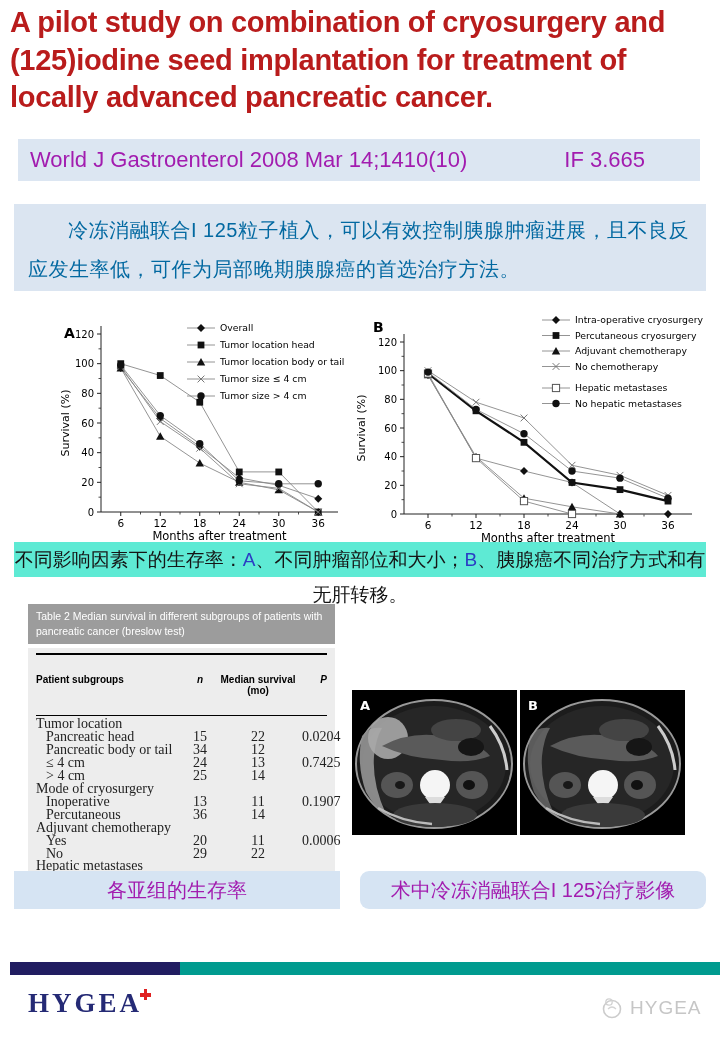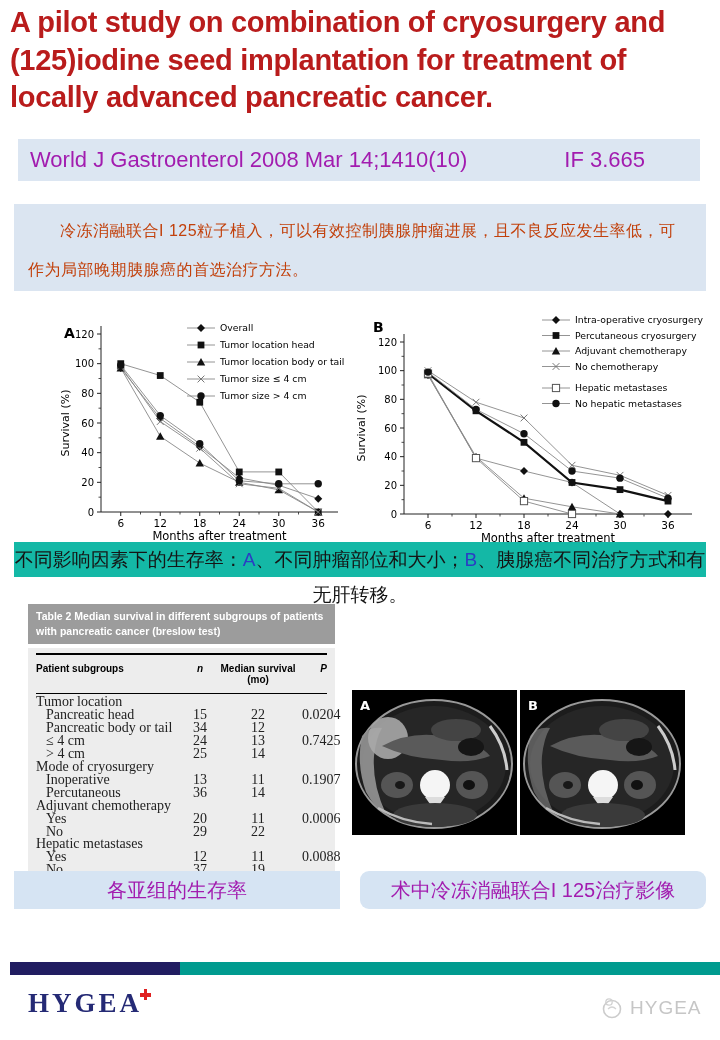--- a/index.html
+++ b/index.html
@@ -8,40 +8,40 @@
 
   .title{position:absolute;left:10px;top:4px;width:706px;margin:0;
          font-size:29px;font-weight:700;line-height:1.30;color:#b91c1c;letter-spacing:-0.3px;}
 
   .journal-bar{position:absolute;left:18px;top:139px;width:682px;height:42px;
                background:#dce6f2;display:flex;align-items:center;justify-content:space-between;
                padding:0 55px 0 12px;box-sizing:border-box;font-size:22px;color:#a21caf;}
 
   .abstract-box{position:absolute;left:14px;top:204px;width:692px;height:87px;
                 background:#dbe5f1;box-sizing:border-box;padding:7px 14px 0 14px;
-                font-size:16px;line-height:39px;color:#c2410c;text-indent:2em;letter-spacing:0.5px;}
+                font-size:20px;line-height:39px;color:#0369a1;text-indent:2em;letter-spacing:0.5px;}
 
   svg{font-family:"DejaVu Sans","Liberation Sans",sans-serif;}
   .chart{position:absolute;background:#fff;}
   .chart-a{left:56px;top:312px;}
   .chart-b{left:352px;top:312px;}
 
   .fig-caption{position:absolute;left:14px;top:542px;width:692px;height:35px;
-               background:#14b8a6;font-size:19px;line-height:35px;text-align:center;color:#151515;}
+               background:#5eead4;font-size:19px;line-height:35px;text-align:center;color:#151515;}
   .fig-caption .blue{color:#2b3cc4;}
 
   .table2{position:absolute;left:28px;top:604px;width:307px;}
-  .t-header{background:#9c9c9c;color:#fff;font-weight:700;font-size:10.5px;line-height:1.45;
+  .t-header{background:#9c9c9c;color:#fff;font-weight:400;font-size:10.5px;line-height:1.45;
             padding:5px 8px;box-sizing:border-box;}
   .t-body{margin-top:4px;background:#ededed;padding:5px 8px 4px 8px;box-sizing:border-box;
           font-family:"Liberation Serif","DejaVu Serif",serif;border-bottom:2px solid #111;}
   .t-cols{display:grid;grid-template-columns:150px 28px 88px 1fr;
           font-family:"Liberation Sans","DejaVu Sans",sans-serif;
           font-weight:700;font-size:10px;border-top:2px solid #000;border-bottom:1px solid #000;
-          padding:8px 0;}
+          padding:19px 0;}
   .t-cols .c-n,.t-row .c-n{text-align:center;}
   .t-cols .c-med,.t-row .c-med{text-align:center;}
   .t-cols .c-p,.t-row .c-p{text-align:right;}
   .italic{font-style:italic;}
   .t-row{display:grid;grid-template-columns:150px 28px 88px 1fr;font-size:14px;line-height:12.9px;color:#222;}
   .t-row.sub .c-label{padding-left:10px;}
   #t-rows{padding:2px 0 3px 0;}
 
   .ct-wrap{position:absolute;left:352px;top:690px;display:flex;gap:3px;}
   .ct-wrap svg{display:block;}

